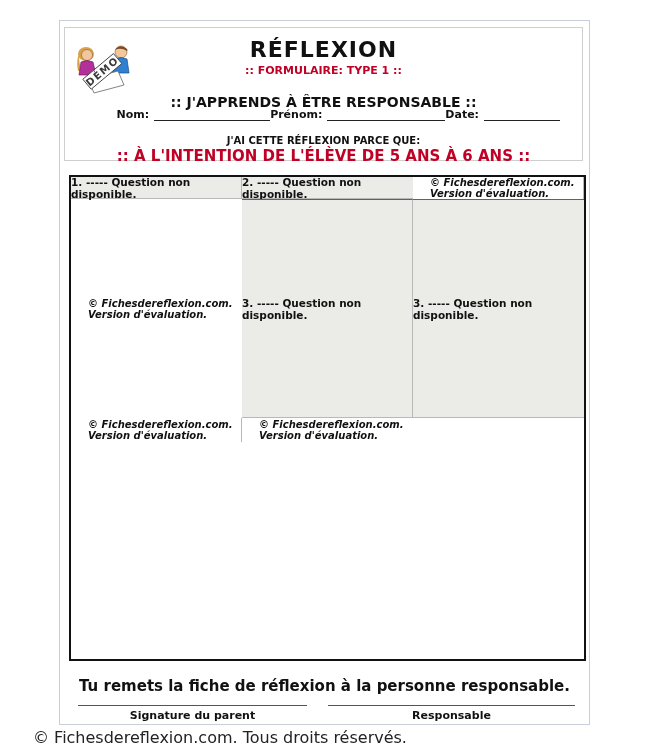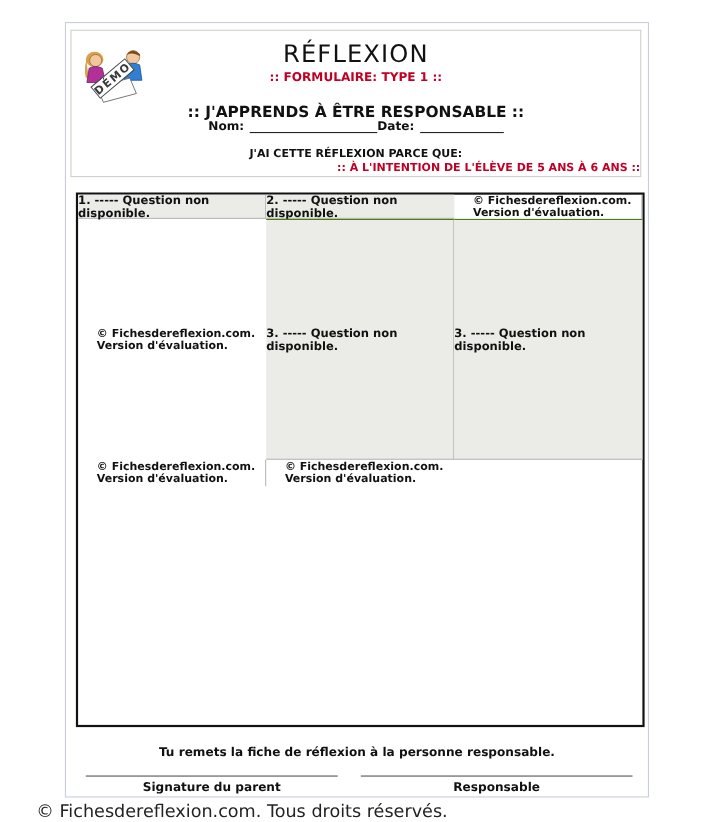--- a/index.html
+++ b/index.html
@@ -6,49 +6,49 @@
   html,body { width:651px; height:747px; background:#ffffff; overflow:hidden;
     font-family:"DejaVu Sans","Liberation Sans",sans-serif; color:#111; }
 
   .page-frame { position:absolute; left:59px; top:20px; width:531px; height:705px;
     border:1px solid #c9cedb; background:#fff; }
 
   
   .header-box { position:absolute; left:4px; top:6px; width:519px; height:134px;
     border:1px solid #cfcfcf; background:#fff; }
   .logo { position:absolute; left:7px; top:13px; width:64px; height:60px; }
-  .doc-title { margin-top:9px; text-align:center; font-size:22px; font-weight:normal;
+  .doc-title { margin-top:9px; text-align:center; font-size:22px; font-weight:bold;
     letter-spacing:1px; color:#111; }
   .form-type { margin-top:2px; text-align:center; font-size:11px; font-weight:bold; }
   .doc-subtitle { margin-top:17px; text-align:center; font-size:14px; font-weight:bold; color:#111; }
   .fields-row { position:absolute; left:0; right:0; top:80px; display:flex;
-    justify-content:center; align-items:flex-end; padding:0 22px;
+    justify-content:flex-end; align-items:flex-end; padding:0 22px;
     font-size:11px; font-weight:bold; }
   .field-group { display:flex; align-items:flex-end; }
   .field-line { display:inline-block; border-bottom:1.5px solid #222; height:12px; margin-left:5px; }
   .line-nom { width:116px; } .line-prenom { width:118px; } .line-date { width:76px; }
   .reason-line { position:absolute; left:0; right:0; top:107px; text-align:center;
     font-size:10px; font-weight:bold; color:#111; }
-  .intention-line { position:absolute; left:0; right:0; top:119px; text-align:right;
-    font-size:10px; font-weight:bold; }
+  .intention-line { position:absolute; left:0; right:0; top:119px; text-align:center;
+    font-size:15px; font-weight:bold; }
 
   
   .grid-table { position:absolute; left:9px; top:154px; width:517px; height:486px;
     border:2px solid #121212; background:#fff;
     display:grid; grid-template-columns:1fr 1fr 1fr; grid-template-rows:22px 219px 24px 1fr; }
   .qh { background:#ebebe7; display:flex; align-items:center; justify-content:center;
     font-size:10.5px; font-weight:bold; color:#111; border-bottom:1px solid #b8b8b8; }
   .qh.row2 { border-top:1px solid #4d7c0f; }
   .col-left { border-right:1px solid #b8b8b8; }
   .qcell { display:flex; align-items:center; padding-left:17px;
-    font-size:10px; font-weight:bold; color:#111; }
+    font-size:10px; font-weight:bold; font-style:italic; color:#111; }
 
   
   .closing-note { position:absolute; left:0; right:0; top:656px; text-align:center;
-    font-size:11px; font-weight:bold; color:#111; }
+    font-size:15px; font-weight:bold; color:#111; }
   .sig { position:absolute; top:684px; border-top:1px solid #555; }
   .sig-parent { left:18px; width:229px; }
   .sig-responsable { left:268px; width:247px; }
   .sig-label { text-align:center; font-size:11px; font-weight:bold; padding-top:3px; color:#111; }
 
   .page-footer { position:absolute; left:33px; top:728px; font-size:16px; color:#222; }
 </style>
 </head>
 <body>
 
@@ -75,20 +75,24 @@
     </svg>
 
     <div class="doc-title">RÉFLEXION</div>
     <div class="form-type" style="color:#C00025;">:: FORMULAIRE: TYPE 1 ::</div>
     <div class="doc-subtitle">:: J'APPRENDS À ÊTRE RESPONSABLE ::</div>
 
     <div class="fields-row">
       <span class="field-group">
         <span>Nom:</span>
         <span class="field-line line-nom"></span>
+      </span>
+      <span class="field-group">
+        <span>Prénom:</span>
+        <span class="field-line line-prenom"></span>
       </span>
       <span class="field-group">
         <span>Date:</span>
         <span class="field-line line-date"></span>
       </span>
     </div>
 
     <div class="reason-line">J'AI CETTE RÉFLEXION PARCE QUE:</div>
     <div class="intention-line" style="color:#C00025;">:: À L'INTENTION DE L'ÉLÈVE DE 5 ANS À 6 ANS ::</div>
   </div>

